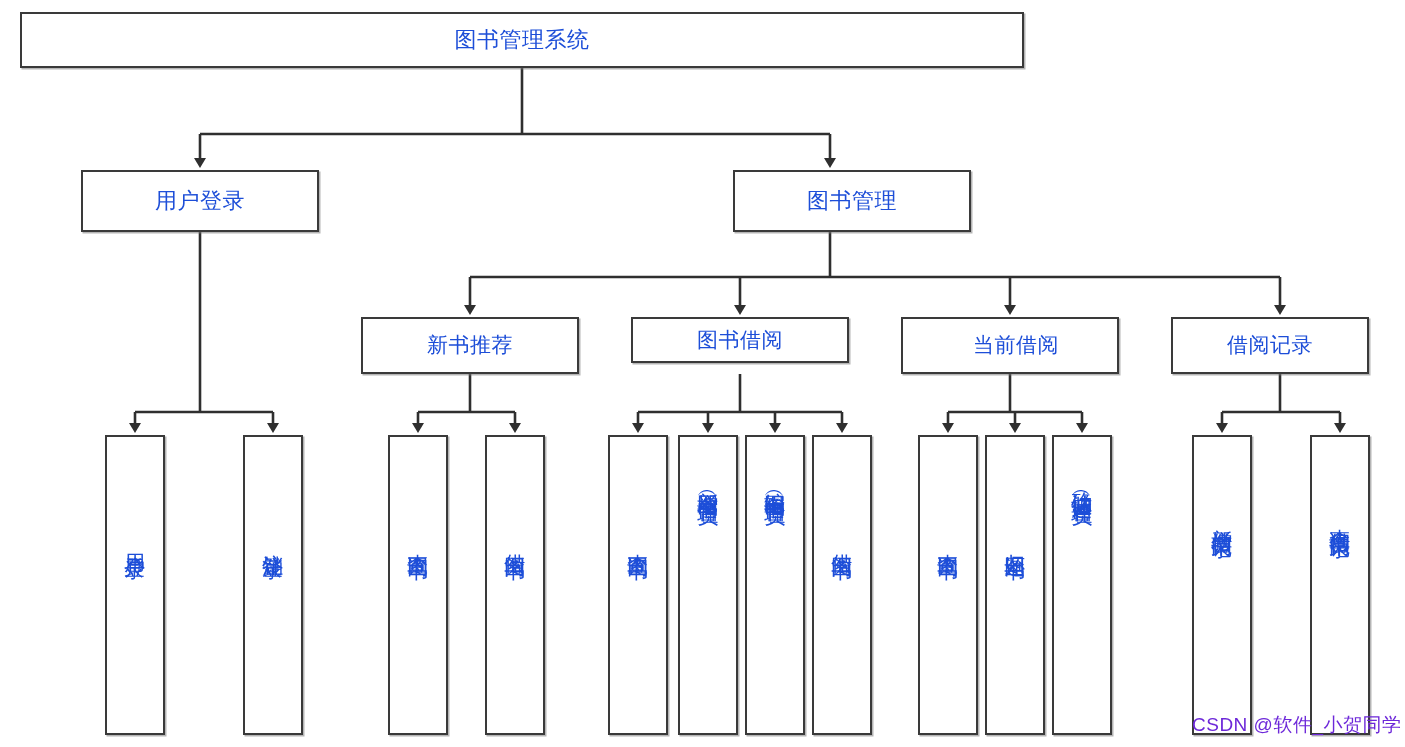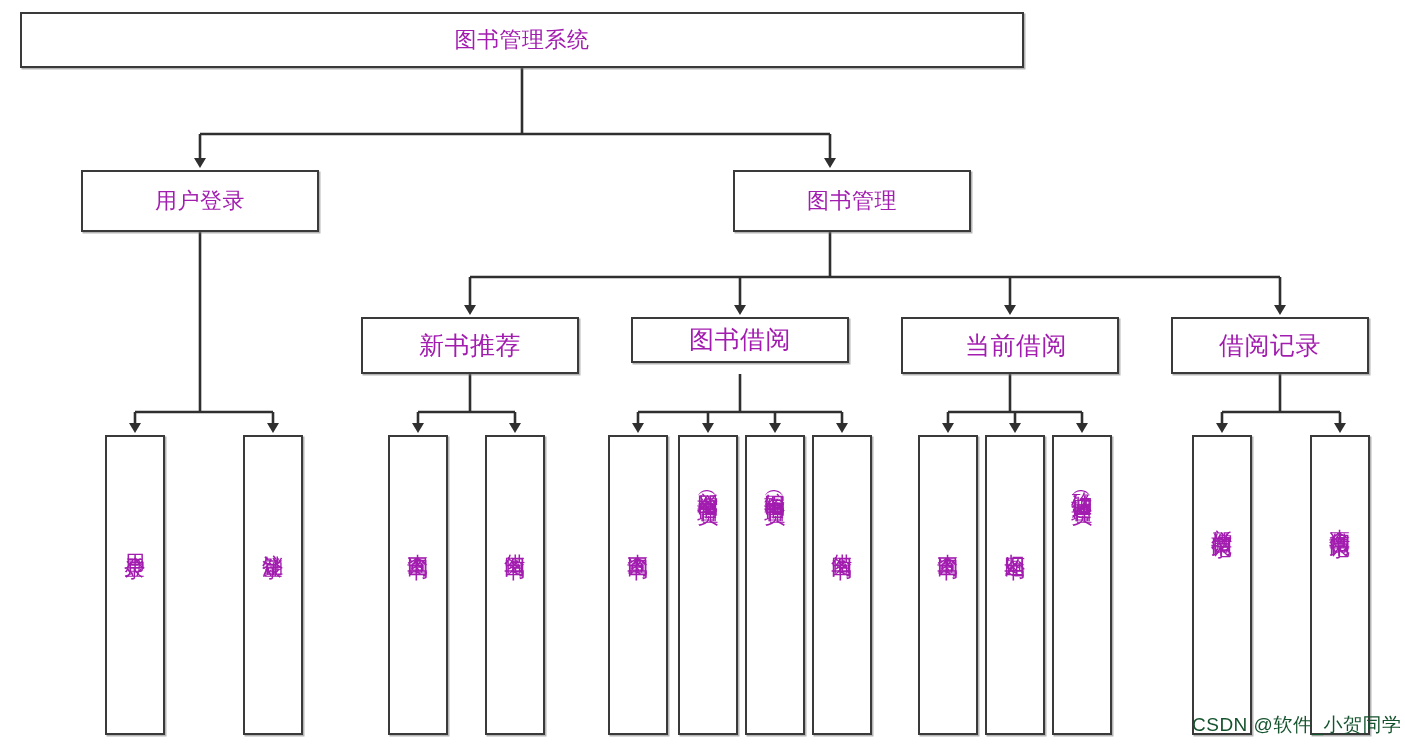--- a/index.html
+++ b/index.html
@@ -30,21 +30,21 @@
     box-sizing: border-box;
     background: #ffffff;
     border: 2px solid #3a3a3a;
     box-shadow: 1.5px 1.5px 0 0 rgba(120,120,120,0.55);
     display: flex;
     align-items: center;
     justify-content: center;
     z-index: 2;
   }
   .node .lbl {
-    color: #a21caf;
+    color: #1d4ed8;
     font-size: 21px;
     line-height: 1.18;
     letter-spacing: 0.5px;
     white-space: nowrap;
   }
   .node.vert {
     align-items: flex-start;
     justify-content: center;
     padding-top: 0;
   }
@@ -52,25 +52,25 @@
     writing-mode: vertical-rl;
     text-orientation: upright;
     font-size: 21px;
     line-height: 1.32;
     letter-spacing: 2px;
     white-space: nowrap;
     text-align: left;
   }
   .node.root .lbl { font-size: 22px; }
   .node.lvl2 .lbl { font-size: 22px; }
-  .node.lvl3 .lbl { font-size: 25px; }
+  .node.lvl3 .lbl { font-size: 21px; }
 
   .watermark {
     position: absolute;
-    color: #14532d;
+    color: #6d28d9;
     font-size: 19px;
     letter-spacing: 0.5px;
     z-index: 5;
     white-space: nowrap;
   }
 </style>
 </head>
 <body>
 
 <div id="canvas">

